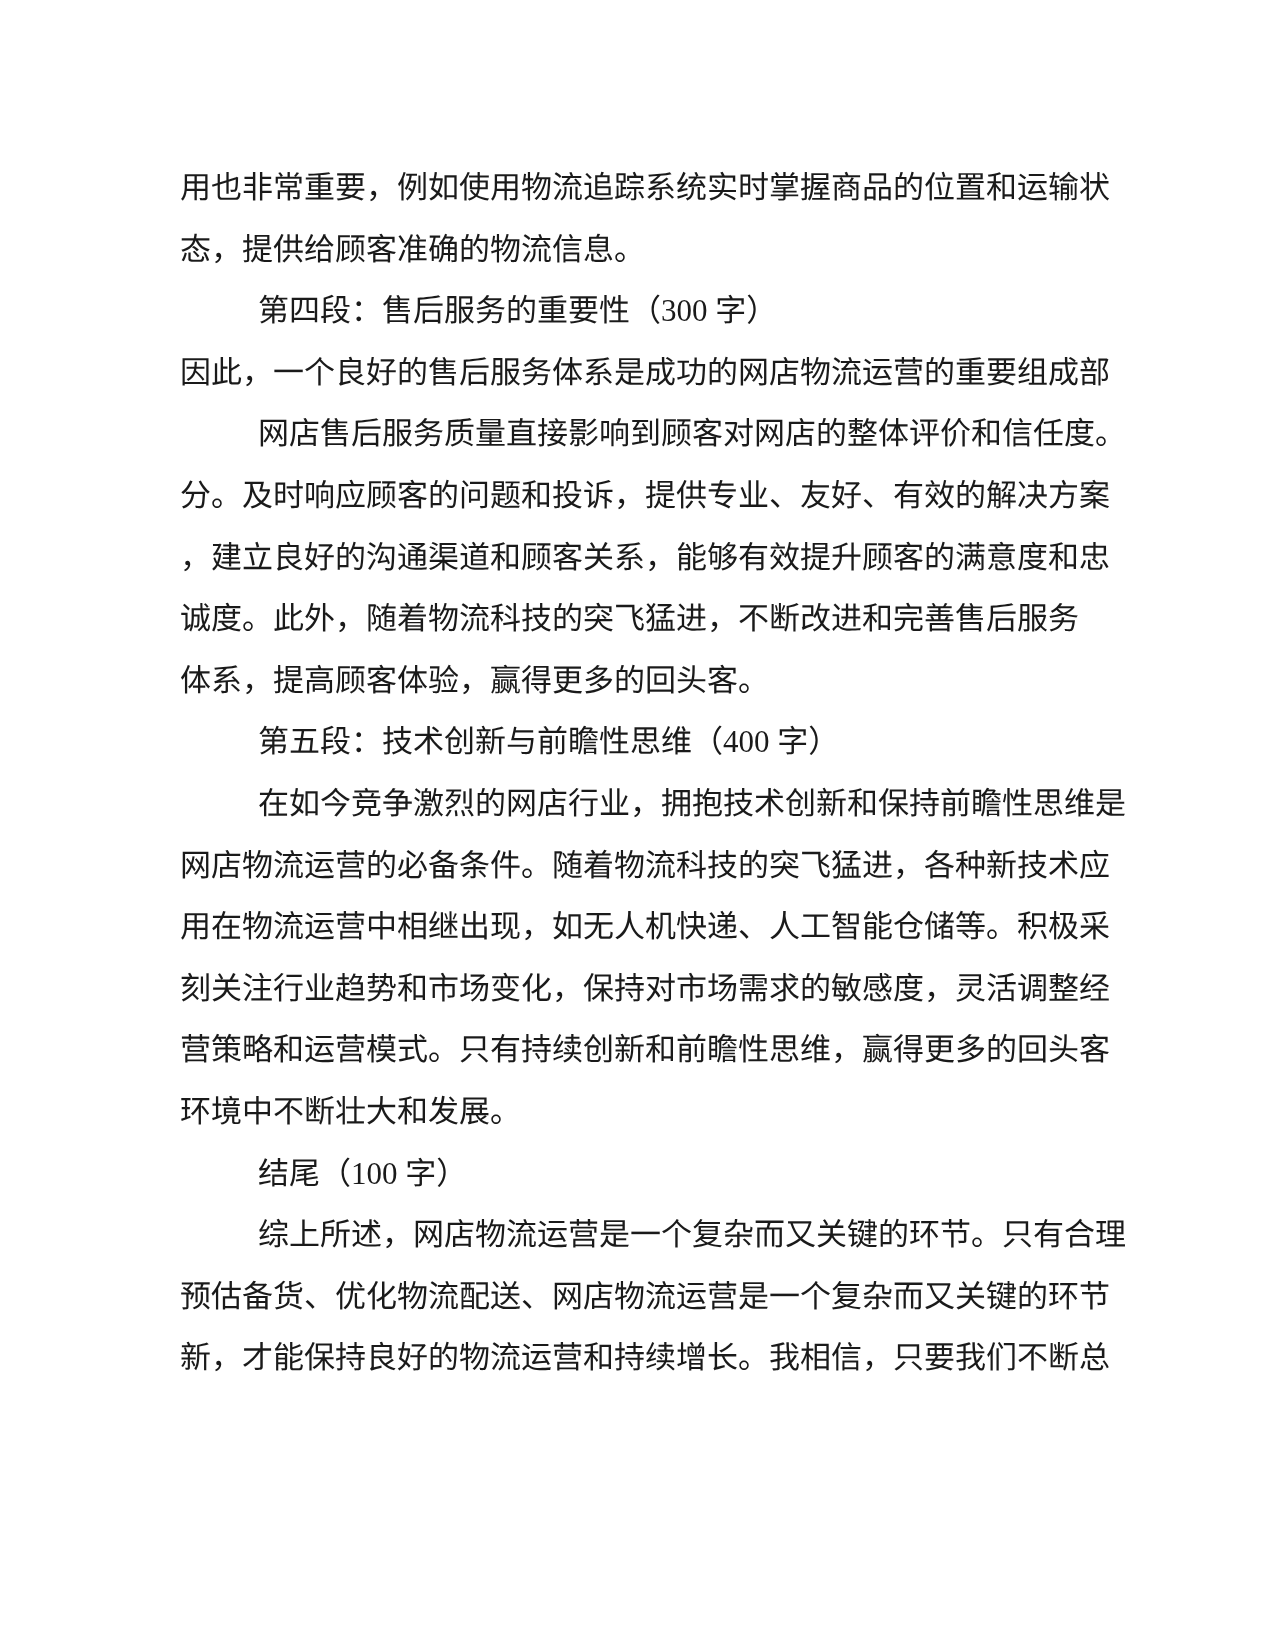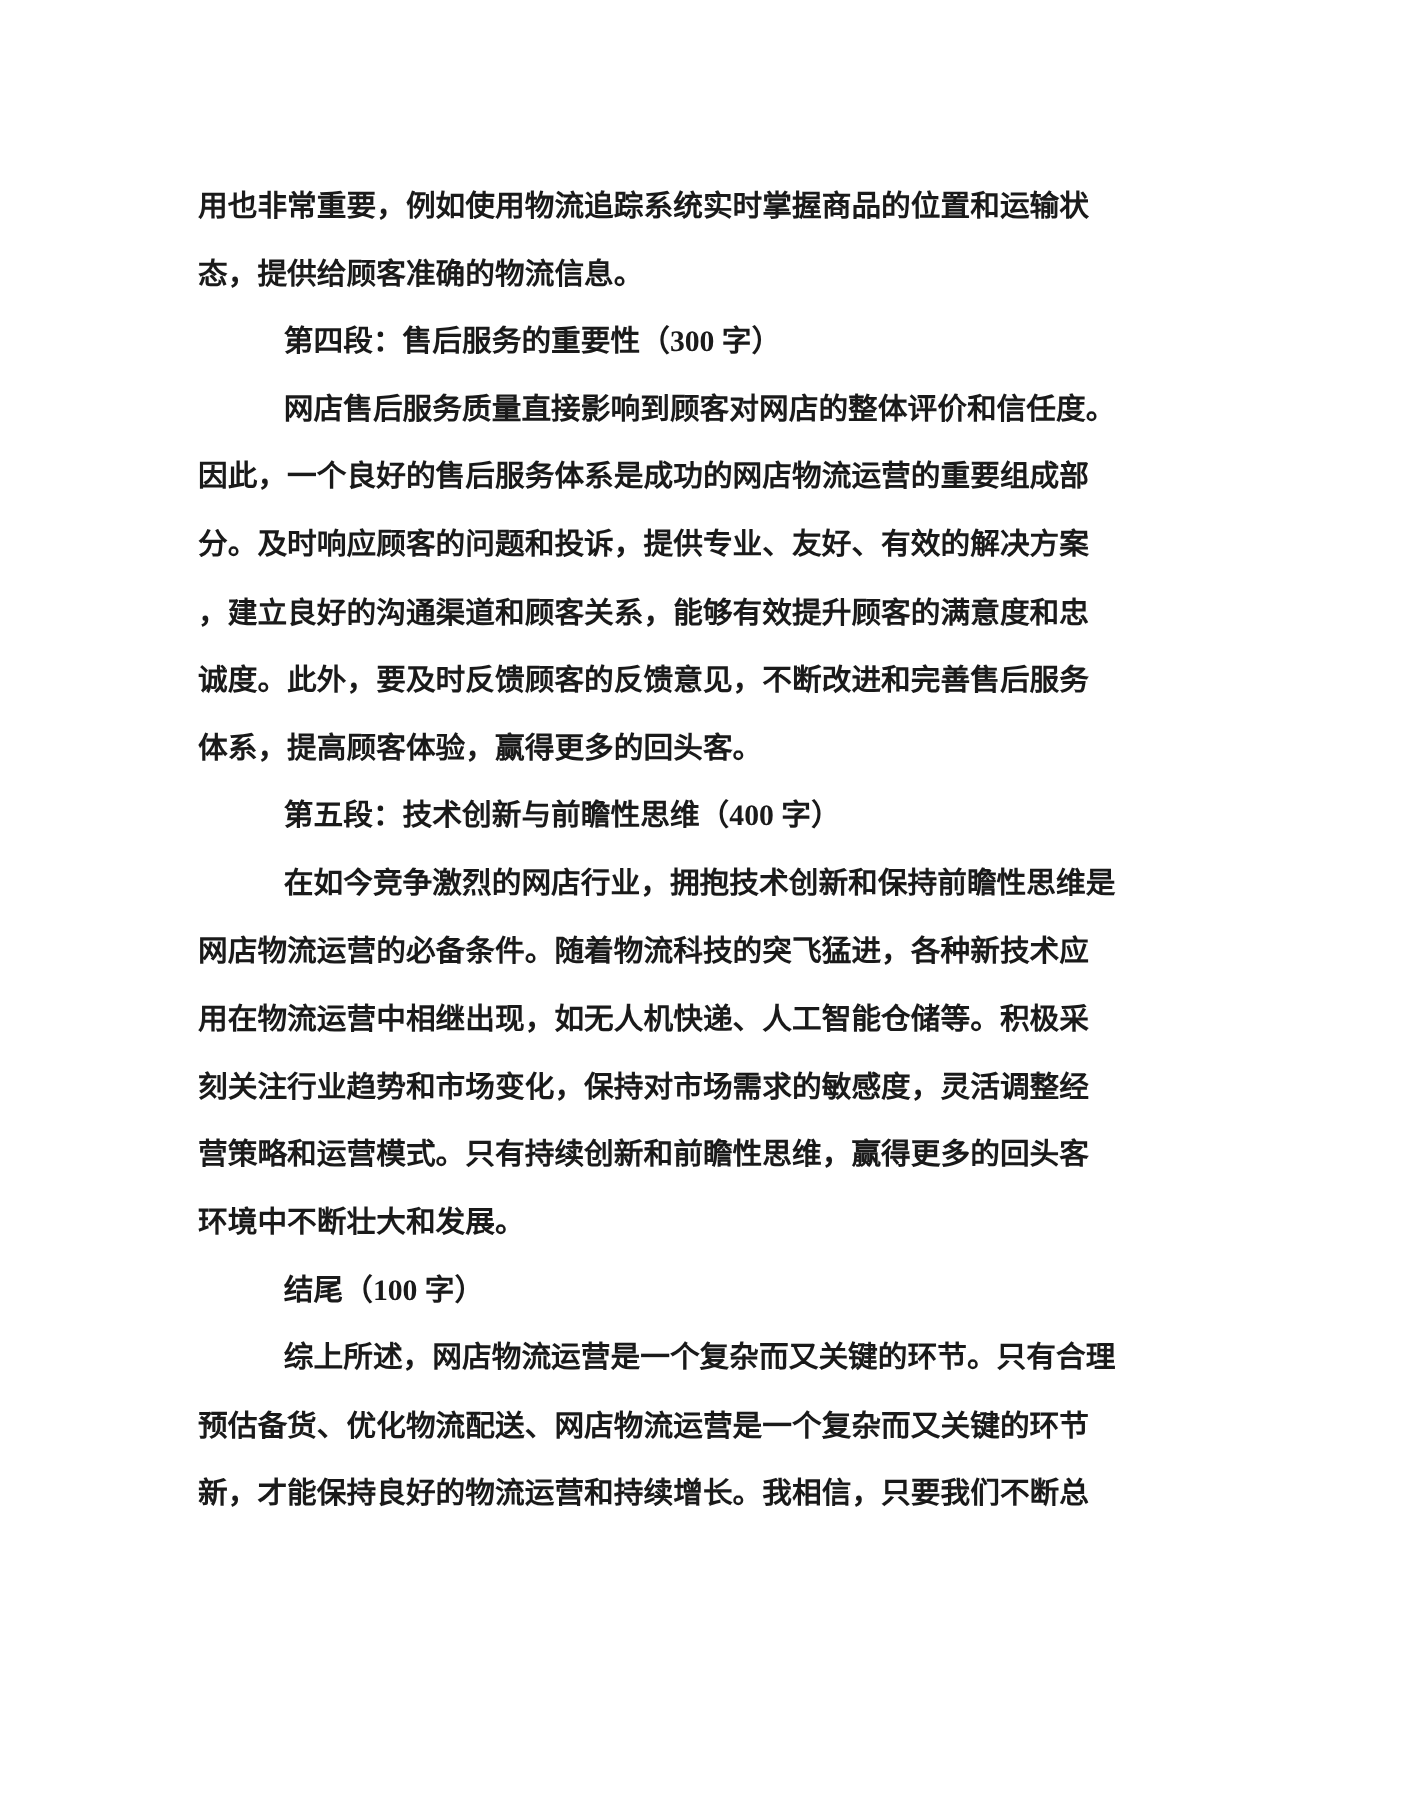--- a/index.html
+++ b/index.html
@@ -15,44 +15,44 @@
     overflow: hidden;
     font-family: "Liberation Serif", "DejaVu Serif", serif;
   }
   .text-column {
     position: absolute;
     left: 180px;
     top: 157px;
     width: 900px;
   }
   .line {
-    font-size: 27px;
+    font-size: 31px;
     line-height: 61.6px;
     height: 61.6px;
     white-space: nowrap;
     letter-spacing: 0;
-    font-weight: 700;
+    font-weight: 400;
   }
   .line.indent {
     padding-left: 78px;
   }
 </style>
 </head>
 <body>
 
 <div class="page" style="background: rgb(255, 255, 255); color: rgb(26, 26, 26);">
   <div class="text-column" id="text-column">
       <div class="line">用也非常重要，例如使用物流追踪系统实时掌握商品的位置和运输状</div>
       <div class="line">态，提供给顾客准确的物流信息。</div>
       <div class="line indent">第四段：售后服务的重要性（300 字）</div>
+      <div class="line">因此，一个良好的售后服务体系是成功的网店物流运营的重要组成部</div>
       <div class="line indent">网店售后服务质量直接影响到顾客对网店的整体评价和信任度。</div>
-      <div class="line">因此，一个良好的售后服务体系是成功的网店物流运营的重要组成部</div>
       <div class="line">分。及时响应顾客的问题和投诉，提供专业、友好、有效的解决方案</div>
       <div class="line">，建立良好的沟通渠道和顾客关系，能够有效提升顾客的满意度和忠</div>
-      <div class="line">诚度。此外，要及时反馈顾客的反馈意见，不断改进和完善售后服务</div>
+      <div class="line">诚度。此外，随着物流科技的突飞猛进，不断改进和完善售后服务</div>
       <div class="line">体系，提高顾客体验，赢得更多的回头客。</div>
       <div class="line indent">第五段：技术创新与前瞻性思维（400 字）</div>
       <div class="line indent">在如今竞争激烈的网店行业，拥抱技术创新和保持前瞻性思维是</div>
       <div class="line">网店物流运营的必备条件。随着物流科技的突飞猛进，各种新技术应</div>
       <div class="line">用在物流运营中相继出现，如无人机快递、人工智能仓储等。积极采</div>
       <div class="line">刻关注行业趋势和市场变化，保持对市场需求的敏感度，灵活调整经</div>
       <div class="line">营策略和运营模式。只有持续创新和前瞻性思维，赢得更多的回头客</div>
       <div class="line">环境中不断壮大和发展。</div>
       <div class="line indent">结尾（100 字）</div>
       <div class="line indent">综上所述，网店物流运营是一个复杂而又关键的环节。只有合理</div>

